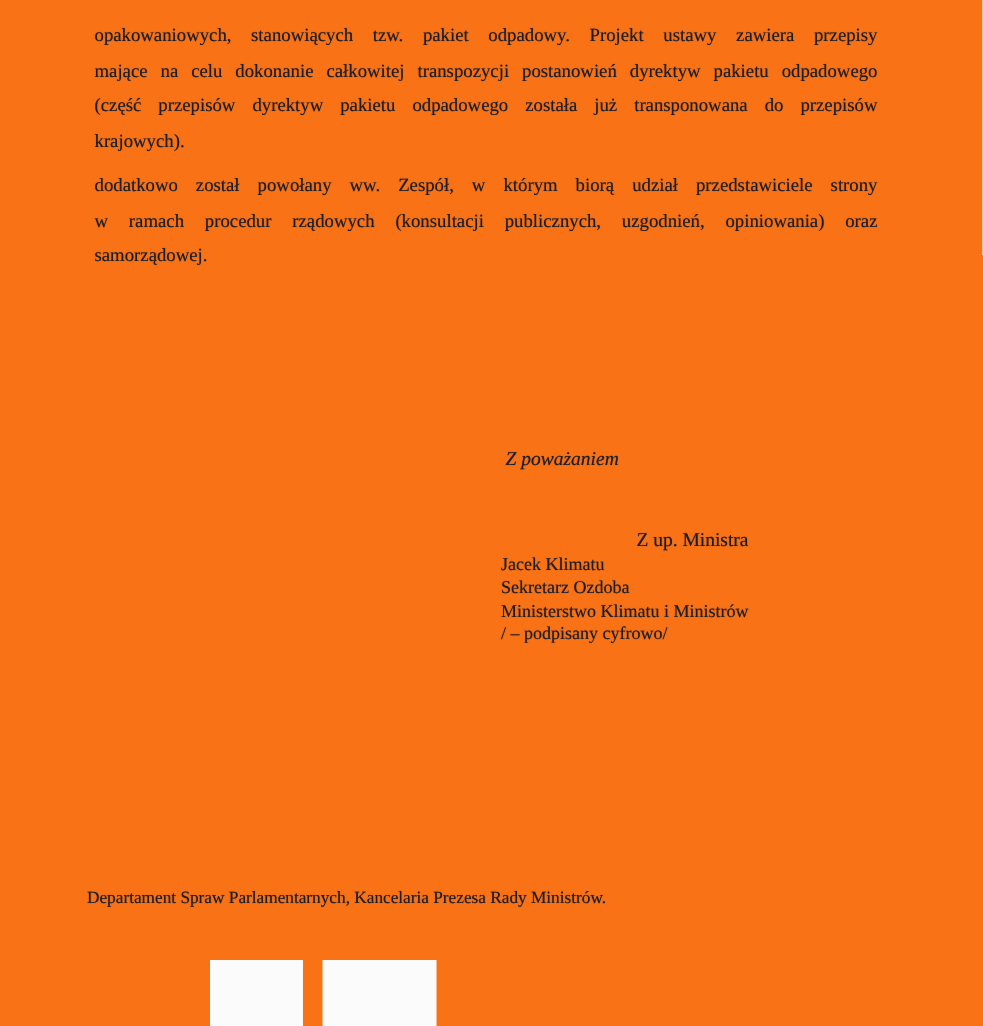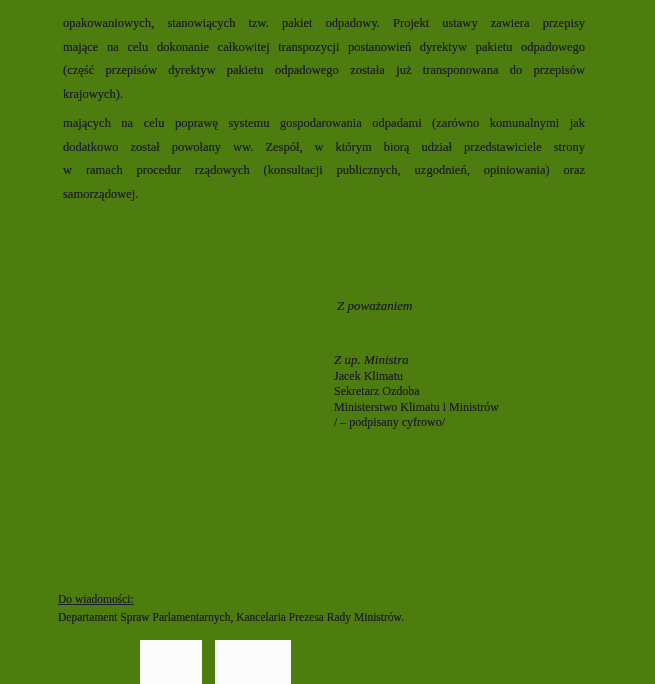--- a/index.html
+++ b/index.html
@@ -4,21 +4,21 @@
 <style>
   html, body {
     margin: 0;
     padding: 0;
     background: #ffffff;
   }
   .page {
     position: relative;
     width: 655px;
     height: 684px;
-    background: #4d7c0f;
+    background: #f97316;
     overflow: hidden;
     font-family: "Liberation Serif", "DejaVu Serif", serif;
     color: #1e1e2a;
   }
   .scan-text {
     text-shadow: 0 0 0.6px rgba(28, 28, 44, 0.65);
   }
   .body-text {
     position: absolute;
     left: 63px;
@@ -50,23 +50,23 @@
     line-height: 15px;
   }
   .signature {
     position: absolute;
     left: 334px;
     top: 352px;
     font-size: 12px;
     line-height: 15.5px;
   }
   .signature .authorization {
-    font-style: italic;
     font-size: 13px;
     margin-bottom: 1px;
+    text-align: right;
   }
   .cc-block {
     position: absolute;
     left: 58px;
     top: 591px;
     font-size: 11.5px;
     line-height: 17.5px;
   }
   .cc-heading {
     text-decoration: underline;
@@ -86,39 +86,37 @@
   <div class="body-text scan-text">
 
     <div class="para para-1">
       <div class="line">opakowaniowych, stanowiących tzw. pakiet odpadowy. Projekt ustawy zawiera przepisy</div>
       <div class="line">mające na celu dokonanie całkowitej transpozycji postanowień dyrektyw pakietu odpadowego</div>
       <div class="line">(część przepisów dyrektyw pakietu odpadowego została już transponowana do przepisów</div>
       <div class="line last-line">krajowych).</div>
     </div>
 
     <div class="para para-2">
-      <div class="line">mających na celu poprawę systemu gospodarowania odpadami (zarówno komunalnymi jak</div>
       <div class="line">dodatkowo został powołany ww. Zespół, w którym biorą udział przedstawiciele strony</div>
       <div class="line">w ramach procedur rządowych (konsultacji publicznych, uzgodnień, opiniowania) oraz</div>
       <div class="line last-line">samorządowej.</div>
     </div>
 
   </div>
 
   <div class="closing scan-text">Z poważaniem</div>
 
   <div class="signature scan-text">
     <div class="authorization">Z up. Ministra</div>
     <div>Jacek Klimatu</div>
     <div>Sekretarz Ozdoba</div>
     <div>Ministerstwo Klimatu i Ministrów</div>
     <div>/ – podpisany cyfrowo/</div>
   </div>
 
   <div class="cc-block scan-text">
-    <div class="cc-heading">Do wiadomości:</div>
     <div class="cc-recipient">Departament Spraw Parlamentarnych, Kancelaria Prezesa Rady Ministrów.</div>
   </div>
 
   <div class="scan-artifact artifact-a"></div>
   <div class="scan-artifact artifact-b"></div>
 
 </div>
 
 </body></html>

